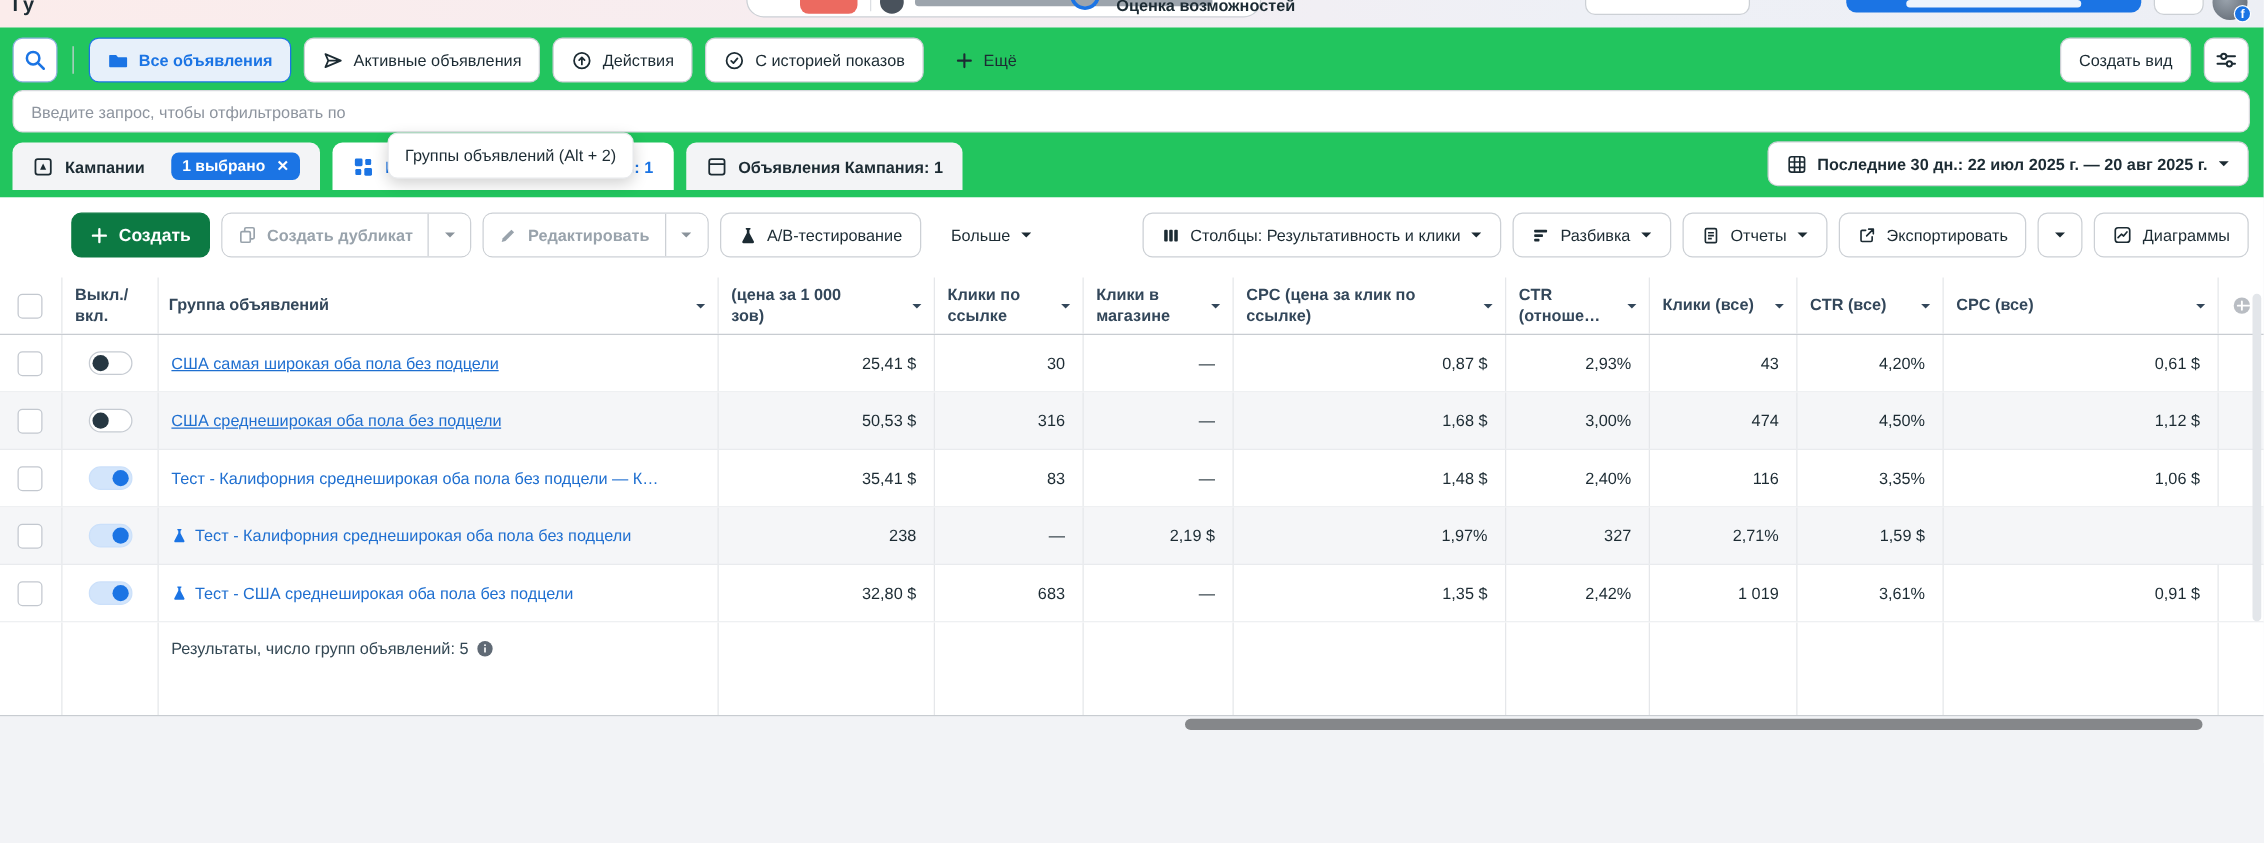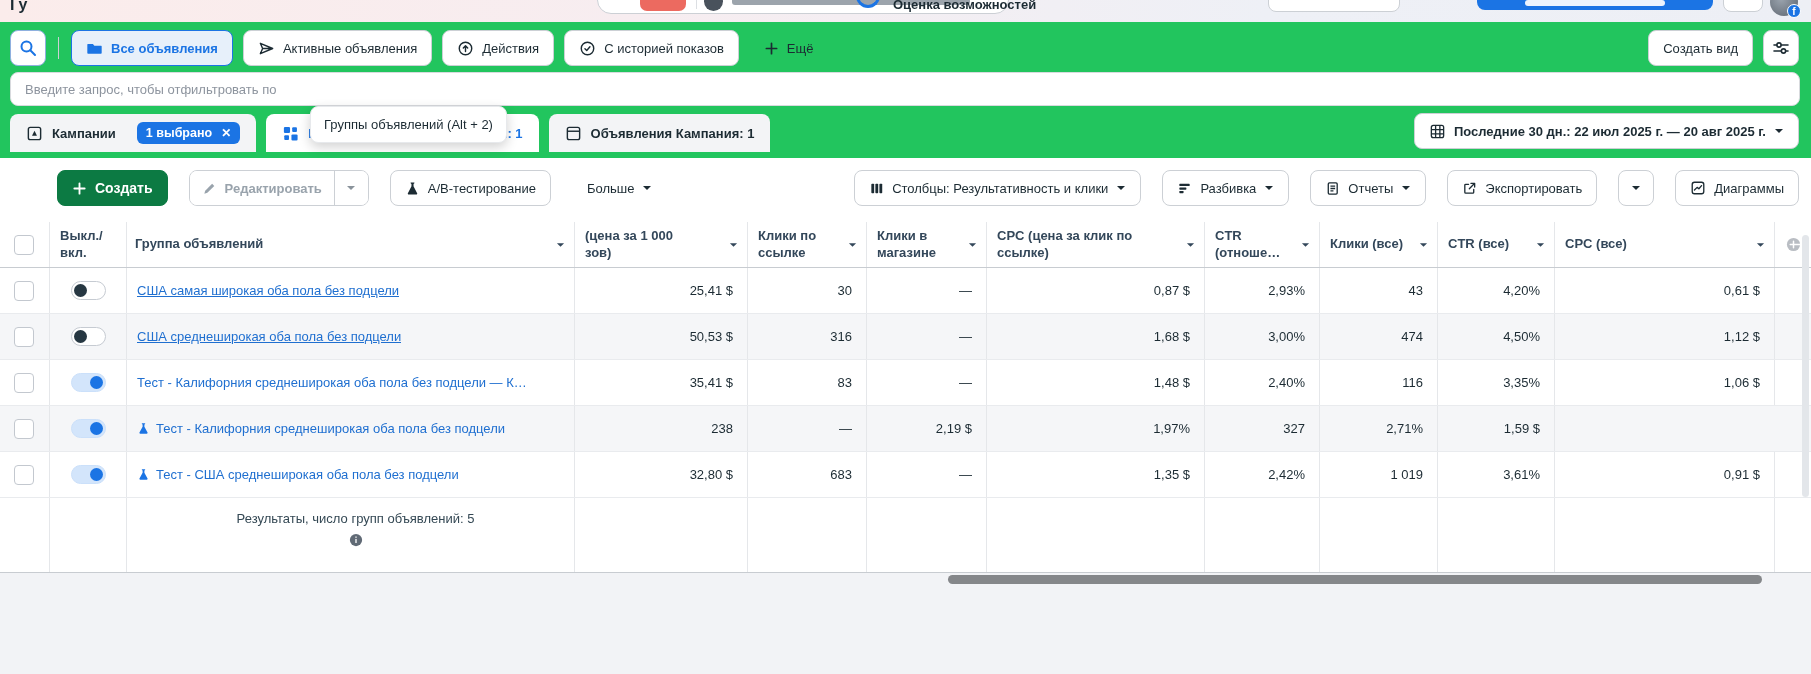--- a/index.html
+++ b/index.html
@@ -61,21 +61,21 @@
   .badge { display:flex; align-items:center; gap:9px; background:#1b74e4; color:#fff; border-radius:6px;
     padding:4px 9px; font-size:12.5px; font-weight:600; margin-left:12px; }
   .badge-x { cursor:pointer; font-size:12px; }
   .date-btn { margin-bottom:3px; font-weight:600; }
   .tooltip { position:absolute; left:310px; top:84px; z-index:30; background:#fff; border:1px solid #e7e9ec;
     border-radius:8px; box-shadow:0 4px 12px rgba(0,0,0,.18); padding:10px 13px; font-size:13px; color:#1c2b33; white-space:nowrap; }
 
   
   .card { position:relative; width:1811px; background:#fff; }
   .toolbar { display:flex; justify-content:space-between; align-items:center; padding:12px 12px 0 14px; }
-  .tb-left, .tb-right { display:flex; align-items:center; gap:21px;padding-left:43px; }
+  .tb-left, .tb-right { display:flex; align-items:center; gap:9px;padding-left:43px; }
   .btn.green { background:#0c7a43; border-color:#0c7a43; color:#fff; font-weight:600; font-size:14px; }
   .split { display:flex; align-items:stretch; height:36px; border:1px solid #ccd0d5; border-radius:8px; background:#fff; overflow:hidden; }
   .split-main { display:flex; align-items:center; gap:8px; padding:0 12px; background:#fff; border:none;
     font-size:13px; font-weight:600; color:#1c2b33; cursor:pointer; font-family:"Liberation Sans", sans-serif; }
   .split-caret { display:flex; align-items:center; justify-content:center; width:34px; background:#fff;
     border:none; border-left:1px solid #ccd0d5; cursor:pointer; }
   .disabled { color:#99a3ac !important; }
   .disabled svg { color:#99a3ac !important; }
   .caret { flex:0 0 auto; }
   .caret-only { width:36px; padding:0; justify-content:center; }
@@ -100,21 +100,21 @@
   .toggle .knob { position:absolute; left:2px; top:2px; width:13px; height:13px; border-radius:50%; background:#263742; }
   .toggle.on { background:#d3e5fb; border-color:#cbe0fa; }
   .toggle.on .knob { left:auto; right:2px; background:#1b74e4; }
   .namec { padding-left:10px; }
   .row-link { display:flex; align-items:center; gap:6px; color:#1f6fd0; font-size:13px; text-decoration:none;
     cursor:pointer; overflow:hidden; white-space:nowrap; }
   .row-link.u span { text-decoration:underline; }
   .row-link .flask { color:#1b74e4; flex:0 0 auto; }
   .vc { justify-content:flex-end; padding-right:14px; font-size:13px; color:#1c2b33; }
   .foot { height:75px; border-bottom:1px solid #c8ccd1; background:#fff; }
-  .foot .cell { align-items:center; padding-top:13px;flex-direction:column; }
+  .foot .cell { align-items:flex-start; padding-top:13px; }
   .foot-cell { gap:6px; }
   .foot-text { font-size:13px; color:#344854; padding-left:0; }
   .foot .namec { display:flex; }
 
   
   .h-scroll { position:absolute; left:948px; top:575px; width:814px; height:9px; background:#85878a; border-radius:5px; cursor:pointer; }
   .v-scroll { position:absolute; left:1802px; top:235px; width:7px; height:262px; background:#e3e6ea; border-radius:4px; cursor:pointer; }
 
   svg { display:block; }
 </style>
@@ -254,20 +254,34 @@
   <div class="card">
     <div class="toolbar">
       <div class="tb-left">
         <button class="btn green">
           <svg width="15" height="15" viewBox="0 0 16 16" stroke="#fff" stroke-width="2" stroke-linecap="round">
               <path d="M8 2.5v11M2.5 8h11"></path>
             </svg>
           <span>Создать</span>
         </button>
 
+        <div class="split">
+          <button class="split-main disabled">
+            <svg width="16" height="16" viewBox="0 0 18 18" fill="none" stroke="#99a3ac" stroke-width="1.5">
+                <rect x="6.5" y="2.5" width="8.5" height="10" rx="1.2"></rect>
+                <rect x="3" y="6" width="8.5" height="9.5" rx="1.2" fill="#fff"></rect>
+              </svg>
+            <span>Создать дубликат</span>
+          </button>
+          <button class="split-caret">
+            <svg class="caret" width="10" height="6" viewBox="0 0 10 6">
+                <path d="M1 1l4 4 4-4z" fill="#8a939b"></path>
+              </svg>
+          </button>
+        </div>
 
         <div class="split">
           <button class="split-main disabled">
             <svg width="15" height="15" viewBox="0 0 16 16">
                 <path d="M2.5 13.5l.9-3.2 7.4-7.4 2.3 2.3-7.4 7.4z" fill="#99a3ac"></path>
               </svg>
             <span>Редактировать</span>
           </button>
           <button class="split-caret">
             <svg class="caret" width="10" height="6" viewBox="0 0 10 6">

